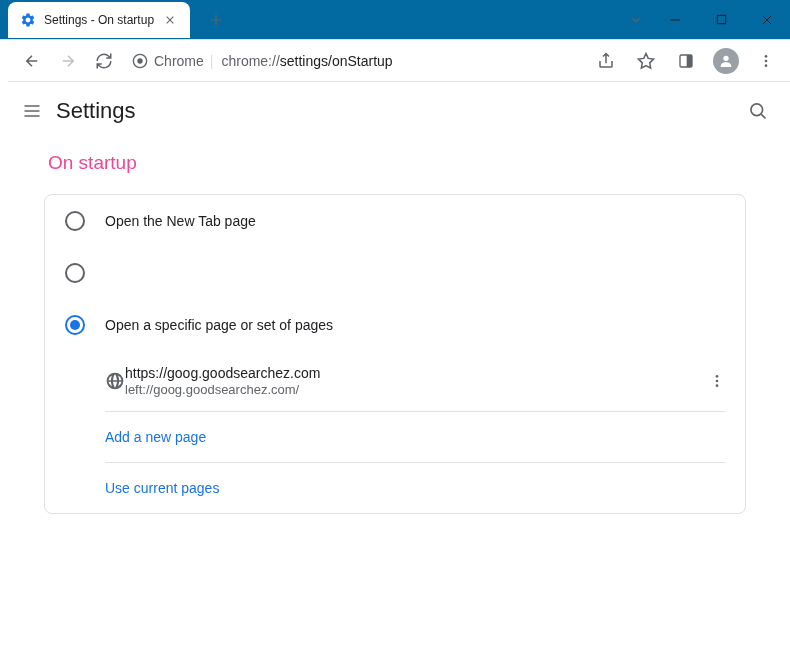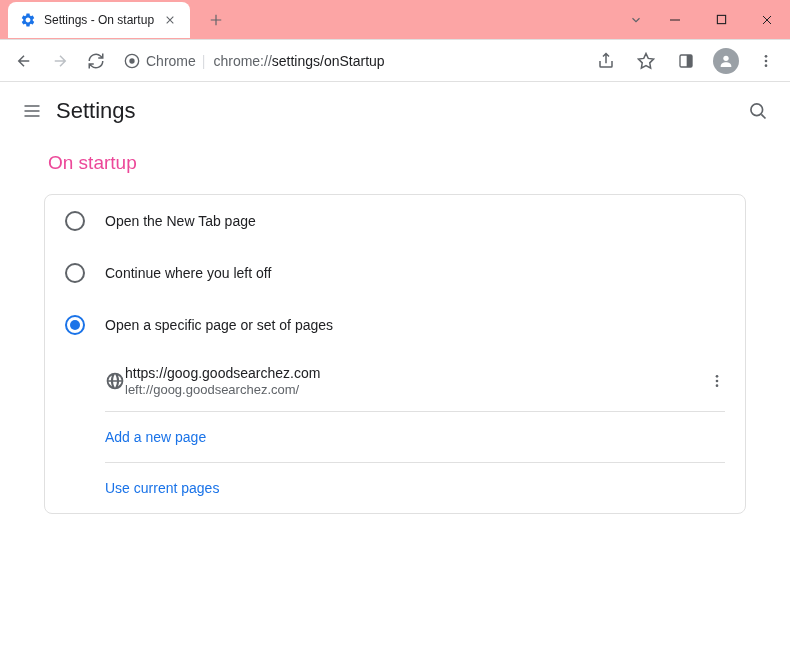--- a/index.html
+++ b/index.html
@@ -1,30 +1,30 @@
 <!DOCTYPE html>
 <html><head>
   <meta charset="utf-8">
   <style>
     * { margin: 0; padding: 0; box-sizing: border-box; font-family: 'Segoe UI', Arial, sans-serif; }
     body { width: 790px; height: 662px; background: #fff; overflow: hidden; }
     
     
-    .titlebar { height: 40px; display: flex; align-items: center; background: #fca5a5; border-bottom: 1px solid #e0e0e0; }
+    .titlebar { height: 40px; display: flex; align-items: center; background: #0369a1; border-bottom: 1px solid #e0e0e0; }
     .tab { display: flex; align-items: center; gap: 8px; padding: 8px 12px; margin-left: 8px; background: #fff; border-radius: 8px 8px 0 0; height: 36px; }
     .tab-favicon { width: 16px; height: 16px; color: #1a73e8; display: flex; align-items: center; justify-content: center; }
     .tab-title { font-size: 12px; color: #202124; }
     .tab-close { width: 16px; height: 16px; display: flex; align-items: center; justify-content: center; color: #5f6368; }
     .new-tab { margin-left: 12px; color: #5f6368; font-size: 20px; width: 28px; height: 28px; display: flex; align-items: center; justify-content: center; }
     .window-controls { margin-left: auto; display: flex; gap: 0; }
     .win-btn { width: 46px; height: 40px; display: flex; align-items: center; justify-content: center; color: #202124; }
     .chevron-tab { width: 32px; display: flex; align-items: center; justify-content: center; color: #5f6368; }
     
     
-    .toolbar { height: 42px; display: flex; align-items: center; padding: 0 8px; gap: 4px; border-bottom: 1px solid #e0e0e0; }
+    .toolbar { height: 42px; display: flex; align-items: center; padding: 0 8px; gap: 4px; border-bottom: 1px solid #e0e0e0; margin-left: 8px; }
     .nav-btn { width: 32px; height: 32px; display: flex; align-items: center; justify-content: center; color: #5f6368; border-radius: 50%; }
     .nav-btn.disabled { color: #bdc1c6; }
     .addressbar { flex: 1; display: flex; align-items: center; gap: 8px; margin: 0 8px; height: 32px; }
     .site-chip { display: flex; align-items: center; gap: 6px; color: #5f6368; font-size: 14px; }
     .url-text { font-size: 14px; color: #5f6368; }
     .url-text .dark { color: #202124; }
     .tool-icons { display: flex; gap: 8px; align-items: center; }
     .tool-icon { width: 32px; height: 32px; display: flex; align-items: center; justify-content: center; color: #5f6368; }
     .avatar { width: 26px; height: 26px; border-radius: 50%; background: #9aa0a6; display: flex; align-items: center; justify-content: center; }
     
@@ -186,21 +186,20 @@
   <div class="section">
     <div class="section-title">On startup</div>
 
     <div class="card">
       <div class="radio-row">
         <div class="radio"></div>
         <div class="radio-label">Open the New Tab page</div>
       </div>
       <div class="radio-row">
         <div class="radio"></div>
-        <div class="radio-label">Continue where you left off</div>
       </div>
       <div class="radio-row">
         <div class="radio selected">
             <div class="radio-dot"></div>
           </div>
         <div class="radio-label">Open a specific page or set of pages</div>
       </div>
 
       <div class="sub-section">
         <div class="page-entry">

